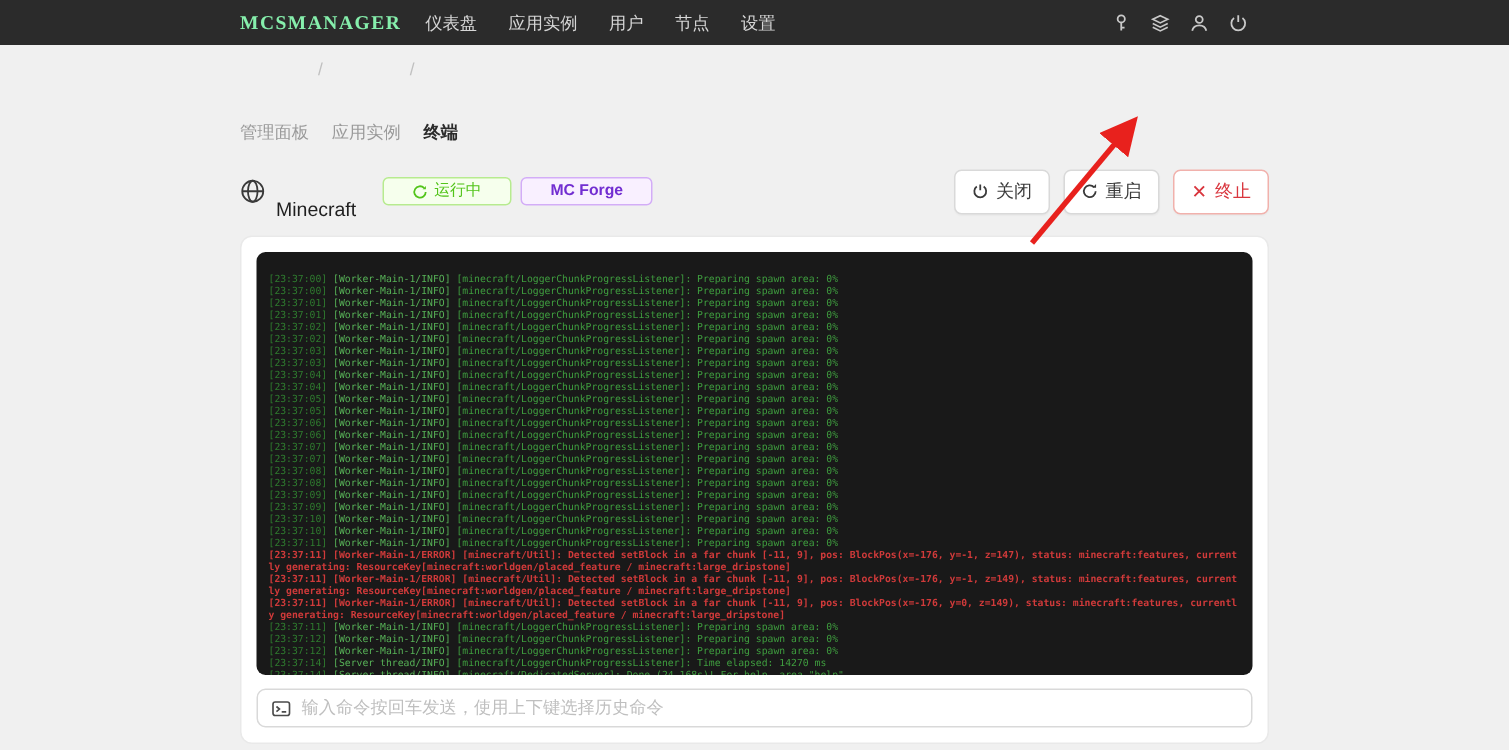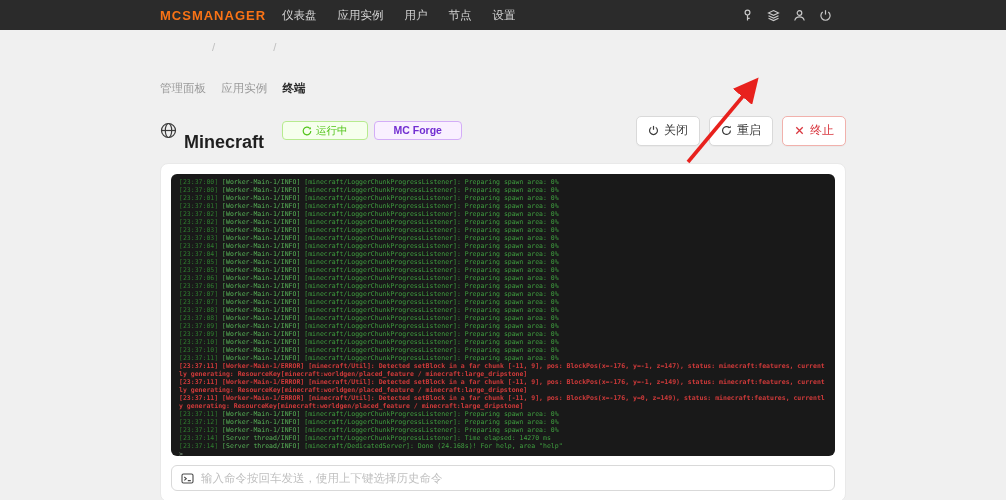--- a/index.html
+++ b/index.html
@@ -2,56 +2,56 @@
 <html><head>
 <meta charset="utf-8">
 <style>
   * { margin:0; padding:0; box-sizing:border-box; }
   html,body { width:1006px; height:500px; overflow:hidden; background:#f0f0f0;
     font-family:"Liberation Sans","DejaVu Sans",sans-serif; position:relative; }
 
   
   .navbar { height:30px; background:#2b2b2b; display:flex; align-items:center; }
   .nav-inner { width:686px; margin:0 auto; display:flex; align-items:center; }
-  .logo { font-family:Liberation Sans, sans-serif; font-weight:bold; font-size:13px;
-    color:#f97316; letter-spacing:1px; margin-right:16px; cursor:pointer; }
+  .logo { font-family:Liberation Serif, serif; font-weight:bold; font-size:13px;
+    color:#86efac; letter-spacing:1px; margin-right:16px; cursor:pointer; }
   .nav-menu { display:flex; align-items:flex-start; gap:21px; }
   .nav-item { font-size:11.5px; color:#d6d6d6; cursor:pointer; }
   .nav-right { margin-left:auto; display:flex; align-items:center; gap:13px; padding-right:14px; }
   .nav-right .nicon { width:13px; height:13px; color:#c9c9c9; cursor:pointer; display:block; }
 
   
   .content { width:686px; margin:0 auto; }
 
   .breadcrumb { margin-top:11px; font-size:11.5px; color:#9a9a9a; display:flex; gap:6px; }
   .breadcrumb .crumb { cursor:pointer;margin-top:40px; }
   .breadcrumb .sep { color:#c0c0c0; }
   .breadcrumb .current { color:#2b2b2b; font-weight:600; }
 
   .title-row { margin-top:12px; display:flex; align-items:center; }
   .title-left { display:flex; align-items:center; gap:7px; }
   .globe { width:17px; height:17px; color:#3a3a3a; }
-  .page-title { font-size:18px; font-weight:700; color:#1f1f1f;margin-top:24px; }
+  .page-title { font-size:13px; font-weight:400; color:#1f1f1f;margin-top:24px; }
   .badges { display:flex; gap:6px; margin-left:11px; }
   .badge { display:inline-flex; align-items:center; gap:4px; font-size:10.5px;
     padding:1px 19px; border-radius:4px; line-height:15px; }
   .badge.green { background:#f6ffed; border:1px solid #b7eb8f; color:#52c41a; }
   .badge.purple { background:#f9f0ff; border:1px solid #d3adf7; color:#722ed1;font-weight:bold; }
   .badge svg { width:10px; height:10px; }
 
   .actions { margin-left:auto; display:flex; gap:9px; }
   .btn { display:inline-flex; align-items:center; gap:5px; height:30px; padding:0 11px;
     background:#fff; border:1px solid #d9d9d9; border-radius:5px; font-size:12px; color:#3a3a3a;
     cursor:pointer; box-shadow:0 1px 1px rgba(0,0,0,0.03); }
   .btn svg { width:11px; height:11px; }
   .btn.danger { color:#d9363e; border-color:#f1b1ac; }
 
   
   .term-card { margin-top:10px; background:#fff; border:1px solid #e9e9e9; border-radius:8px; padding:10px; }
-  .terminal { background:#191919; border-radius:6px; height:282px; padding:4px 8px 2px 8px;
+  .terminal { background:#191919; border-radius:6px; height:282px; padding:14px 8px 2px 8px;
     overflow:hidden; font-family:"DejaVu Sans Mono","Liberation Mono",monospace;
     font-size:6.5px; line-height:8px; cursor:text; }
   .log-line { word-break:break-all; }
   .log-line i { font-style:normal; }
   .lt { color:#2f7c2f; }
   .ls { color:#57b257; }
   .lm { color:#3f9e3f; }
   .log-line.error, .log-line.error .lt, .log-line.error .ls, .log-line.error .lm
     { color:#d03a3a; font-weight:700; }
   .prompt { color:#8fac8f; }

